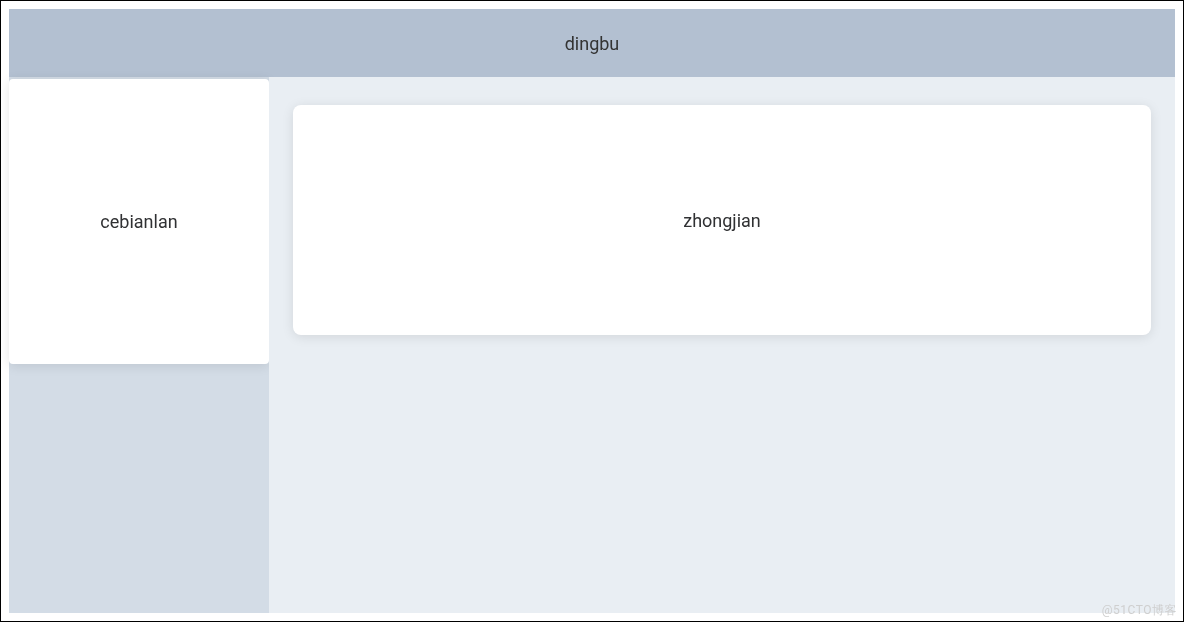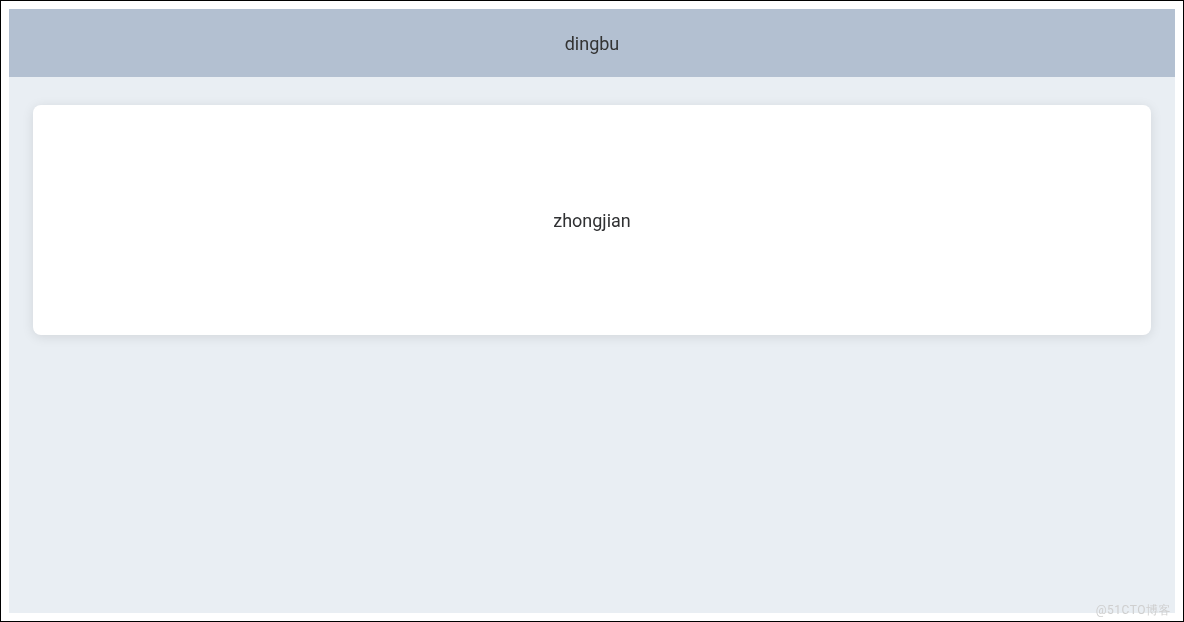--- a/index.html
+++ b/index.html
@@ -75,40 +75,45 @@
       display: flex;
       align-items: center;
       justify-content: center;
       font-size: 18px;
       color: #303133;
       border-radius: 8px;
       box-shadow: 0 2px 12px 0 rgba(0,0,0,0.1);
     }
     .watermark {
       position: absolute;
-      right: 12px;
+      right: 6px;
       bottom: 2px;
       font-size: 12px;
       color: #cfcfcf;
       letter-spacing: 0.5px;
       pointer-events: none;
     }
   </style>
 </head>
 <body>
 
 <div class="outer-frame">
   <div class="inner-container">
 
     <div class="header">
       <span>dingbu</span>
     </div>
 
     <div class="body">
 
+      <div class="aside">
+        <div class="aside-card">
+          <span>cebianlan</span>
+        </div>
+      </div>
 
       <div class="main">
         <div class="main-card">
           <span>zhongjian</span>
         </div>
       </div>
 
     </div>
   </div>
 

